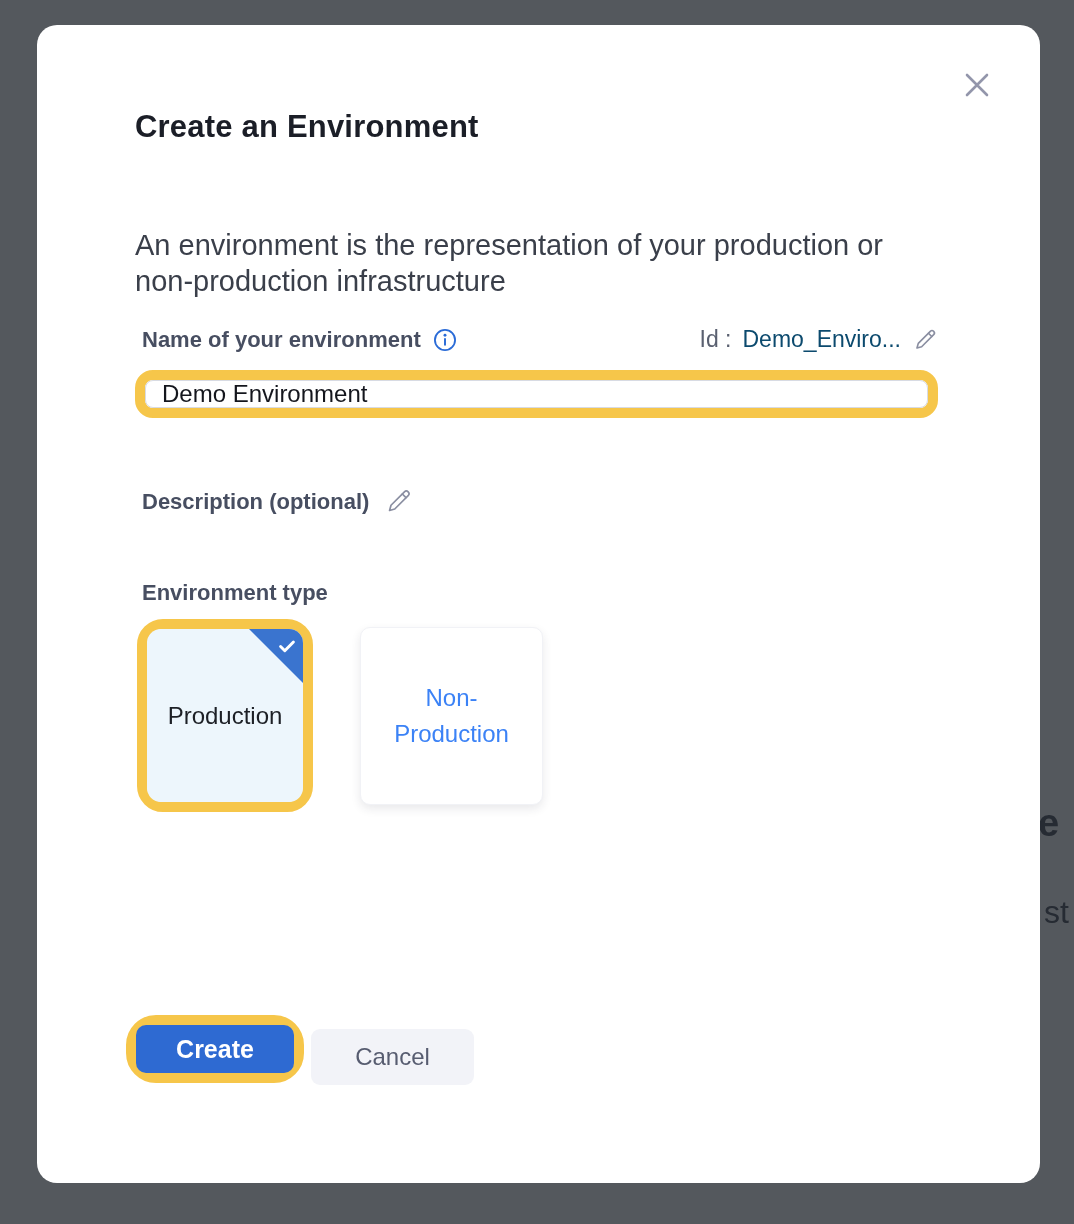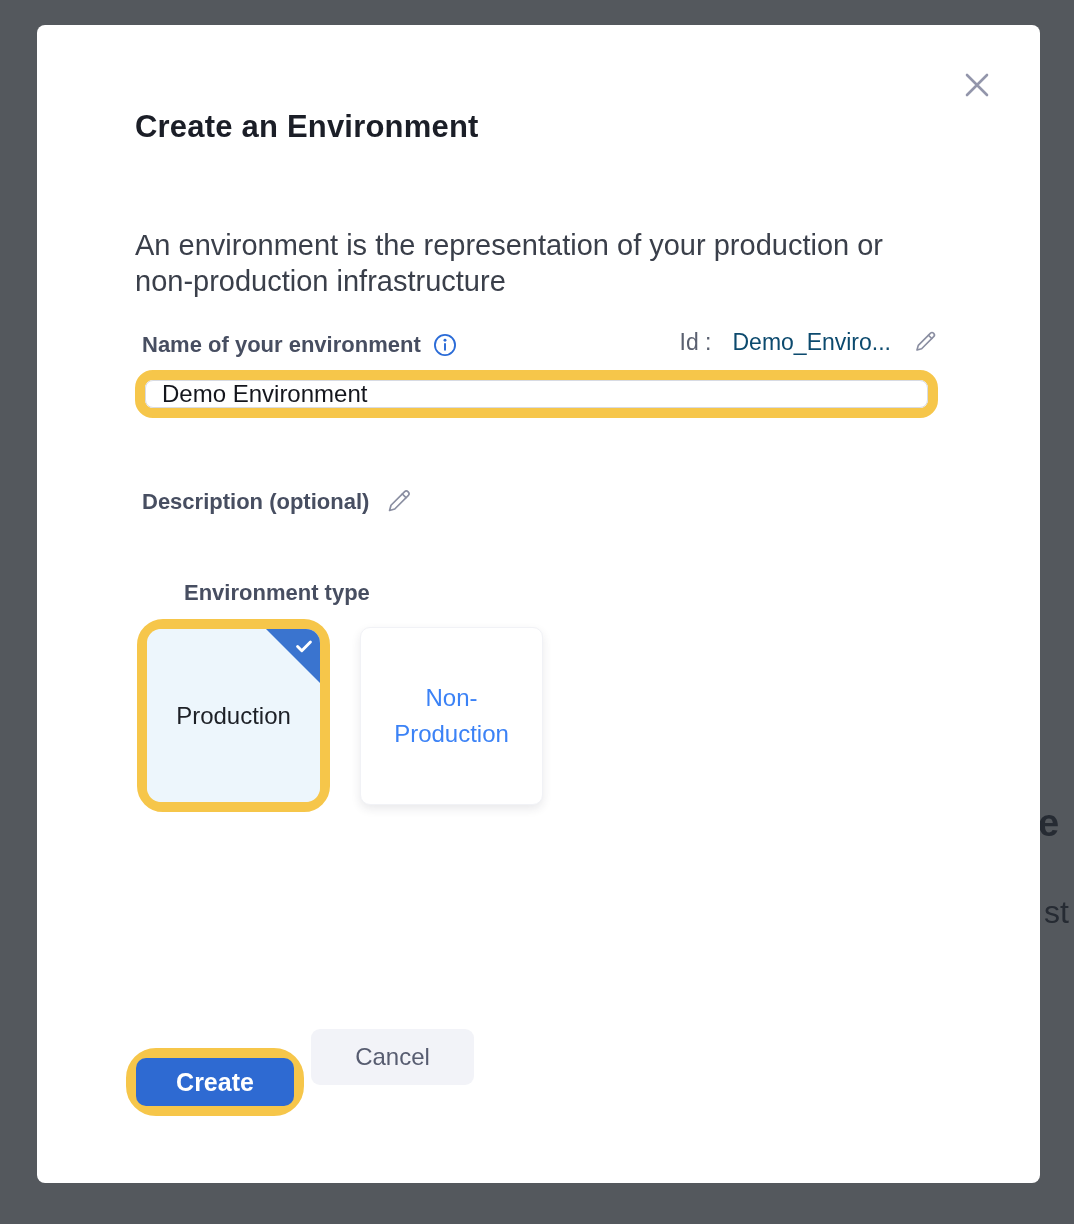--- a/index.html
+++ b/index.html
@@ -10,21 +10,21 @@
     background: #54585d;
     font-family: "Liberation Sans", sans-serif;
     overflow: hidden;
   }
 
   .modal {
     position: absolute;
     left: 37px; top: 25px;
     width: 1003px; height: 1158px;
     background: #ffffff;
-    border-radius: 8px;
+    border-radius: 20px;
   }
 
   .close-btn {
     position: absolute;
     left: 918px; top: 38px;
     width: 44px; height: 44px;
     display: flex; align-items: center; justify-content: center;
     cursor: pointer;
     background: transparent; border: none; padding: 0;
   }
@@ -48,27 +48,27 @@
   }
 
   .name-row {
     position: absolute;
     left: 105px; top: 301px;
     width: 796px;
     display: flex;
     justify-content: space-between;
     align-items: center;
   }
-  .label-group { display: flex; align-items: center; gap: 11px; margin-top: 6px; }
+  .label-group { display: flex; align-items: center; gap: 11px; }
   .field-label {
     font-size: 22px;
     font-weight: 700;
     color: #474e61;
   }
-  .id-group { display: flex; align-items: center; gap: 21px; font-size: 23px; }
+  .id-group { display: flex; align-items: center; gap: 11px; font-size: 23px; }
   .id-prefix { color: #5a6070; }
   .id-value { color: #0c4a6e; cursor: pointer; }
 
   .input-ring {
     position: absolute;
     left: 98px; top: 345px;
     width: 803px; height: 48px;
     border-radius: 18px;
     background: #ffffff;
   }
@@ -84,27 +84,27 @@
   }
 
   .desc-row {
     position: absolute;
     left: 105px; top: 462px;
     display: flex; align-items: center; gap: 15px;
   }
 
   .envtype-label-row {
     position: absolute;
-    left: 105px; top: 555px; margin-left: 42px;
+    left: 105px; top: 555px;
   }
 
   .card-ring {
     position: absolute;
     left: 100px; top: 594px;
-    width: 193px; height: 193px;
+    width: 176px; height: 193px;
     border-radius: 26px;
     background: #edf6fc;
     border: 10px solid #f6c64a;
     cursor: pointer;
   }
   .card-selected {
     position: relative;
     width: 100%; height: 100%;
     background: #edf6fc;
     border-radius: 14px;
@@ -137,21 +137,21 @@
     text-align: center;
     font-size: 24px;
     line-height: 36px;
     color: #3b82f6;
     padding: 0 22px;
     cursor: pointer;
   }
 
   .create-ring {
     position: absolute;
-    left: 89px; top: 1023px;
+    left: 89px; top: 990px;
     width: 178px; height: 68px;
     border-radius: 30px;
     background: #f6c64a;
   }
   .create-btn {
     width: 100%; height: 100%;
     background: #2e6ad2;
     border: none;
     border-radius: 10px;
     color: #ffffff;

